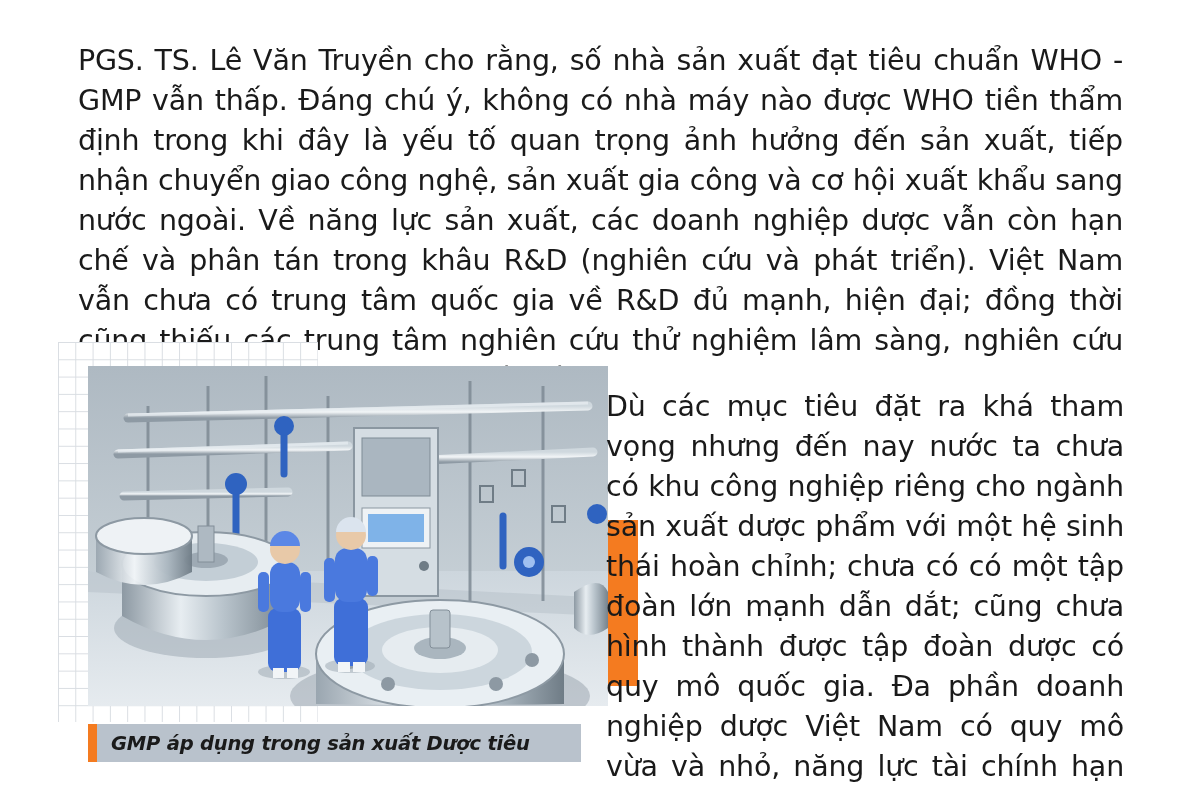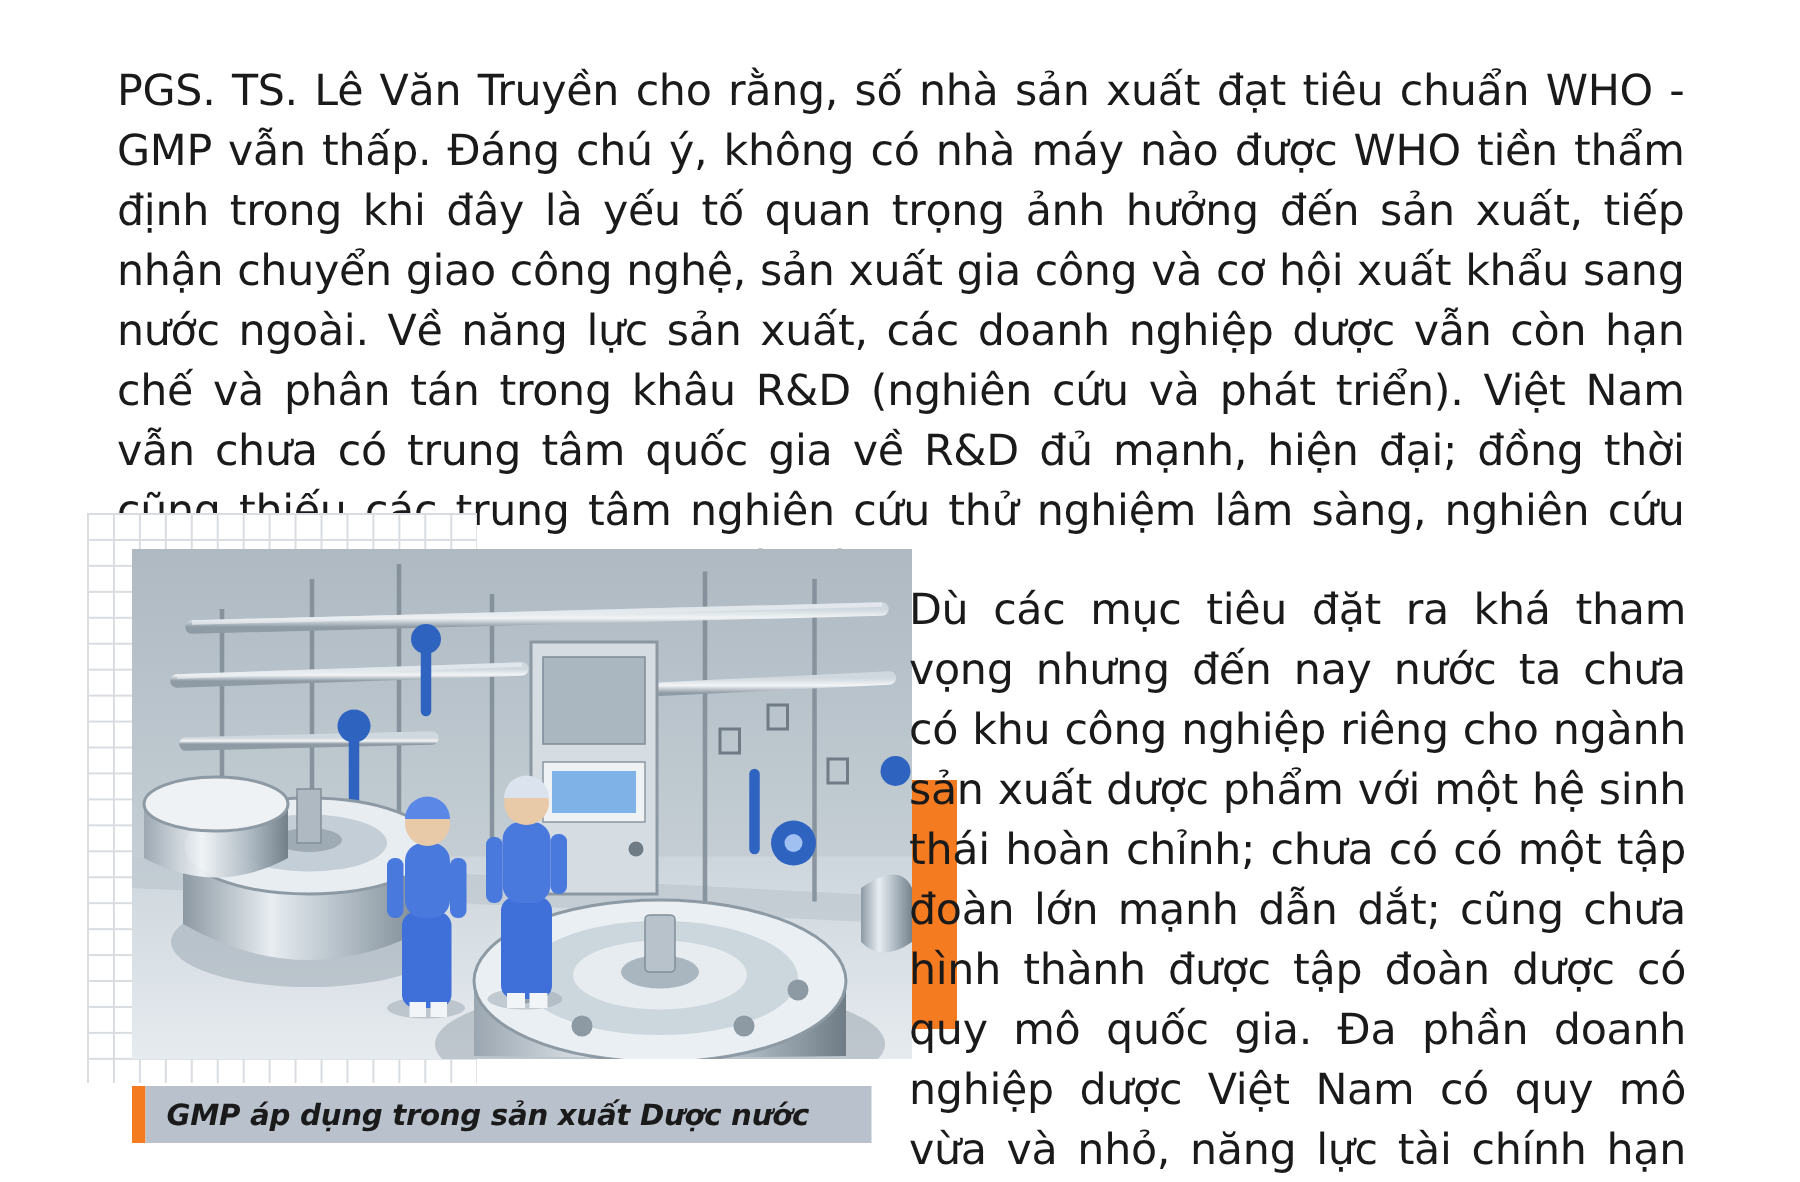--- a/index.html
+++ b/index.html
@@ -263,20 +263,20 @@
           <rect x="464" y="140" width="13" height="16"></rect>
         </g>
 
         <path d="M486 226 Q512 208 520 226 L520 262 Q500 276 486 262 Z" fill="url(#steel)"></path>
       </svg>
     </div>
 
     <div class="caption-wrap">
       <div class="caption-accent"></div>
       <div class="caption-body">
-        <span class="caption-text">GMP áp dụng trong sản xuất Dược nước</span>
+        <span class="caption-text">GMP áp dụng trong sản xuất Dược tiêu</span>
       </div>
     </div>
   </div>
 
   <p class="side-paragraph">Dù các mục tiêu đặt ra khá tham vọng nhưng đến nay nước ta chưa có khu công nghiệp riêng cho ngành sản xuất dược phẩm với một hệ sinh thái hoàn chỉnh; chưa có có một tập đoàn lớn mạnh dẫn dắt; cũng chưa hình thành được tập đoàn dược có quy mô quốc gia. Đa phần doanh nghiệp dược Việt Nam có quy mô vừa và nhỏ, năng lực tài chính hạn chế.</p>
 
 </div>
 
 </body></html>

